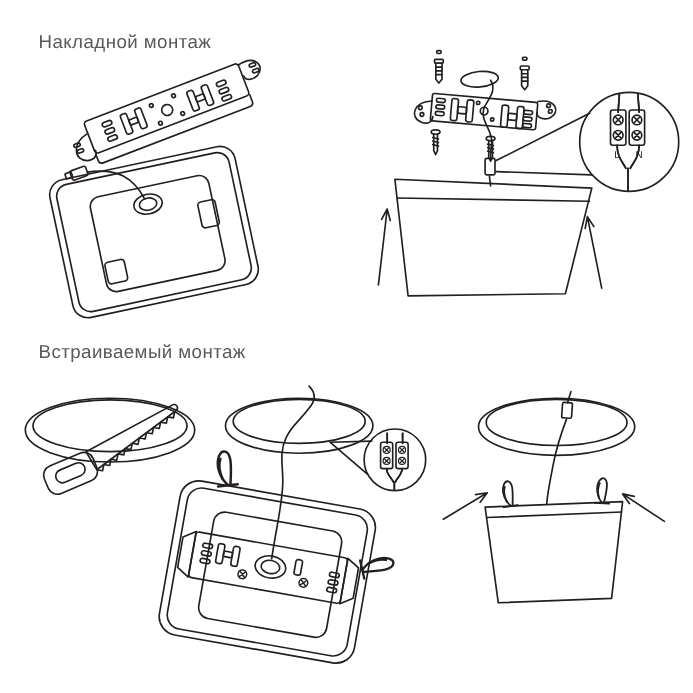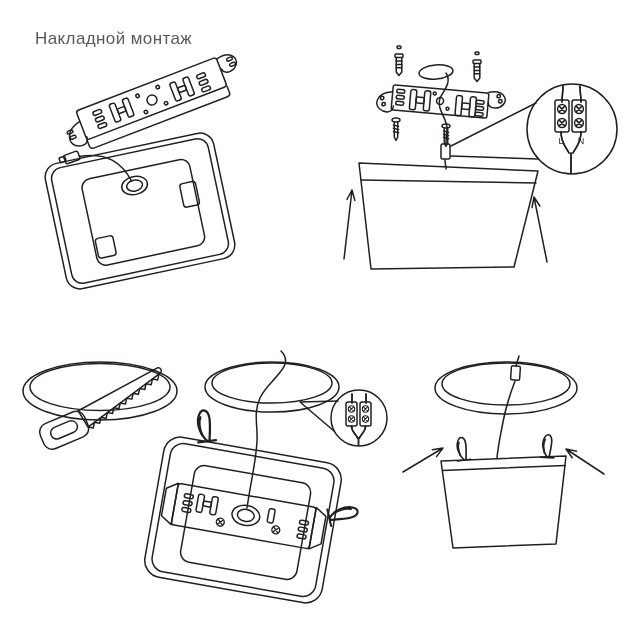--- a/index.html
+++ b/index.html
@@ -27,20 +27,21 @@
   .ww2{fill:none;stroke:#fff;stroke-width:1}
   svg.canvas text{fill:var(--line,#231f20);stroke:none;font-size:9px;
     text-anchor:middle;font-family:"Liberation Sans",sans-serif}
 </style>
 </head>
 <body>
 
 <div class="stage">
 
   <div class="section-title t1">Накладной монтаж</div>
+  <div class="section-title t2">Встраиваемый монтаж</div>
 
   <svg class="canvas" width="630" height="630" viewBox="0 0 630 630">
     <defs>
       <g id="dowel">
         <rect class="fb" x="-2" y="-10" width="4" height="2.6" rx="1"></rect>
         <rect class="fw" x="-4" y="-2" width="8" height="3.4" rx="1"></rect>
         <path class="fw" d="M-2.8 1.4 L-2.8 16 L0 19.5 L2.8 16 L2.8 1.4"></path>
         <path class="t" d="M-2.8 5 h5.6 M-2.8 8.4 h5.6 M-2.8 11.8 h5.6"></path>
       </g>
       <g id="screw">

